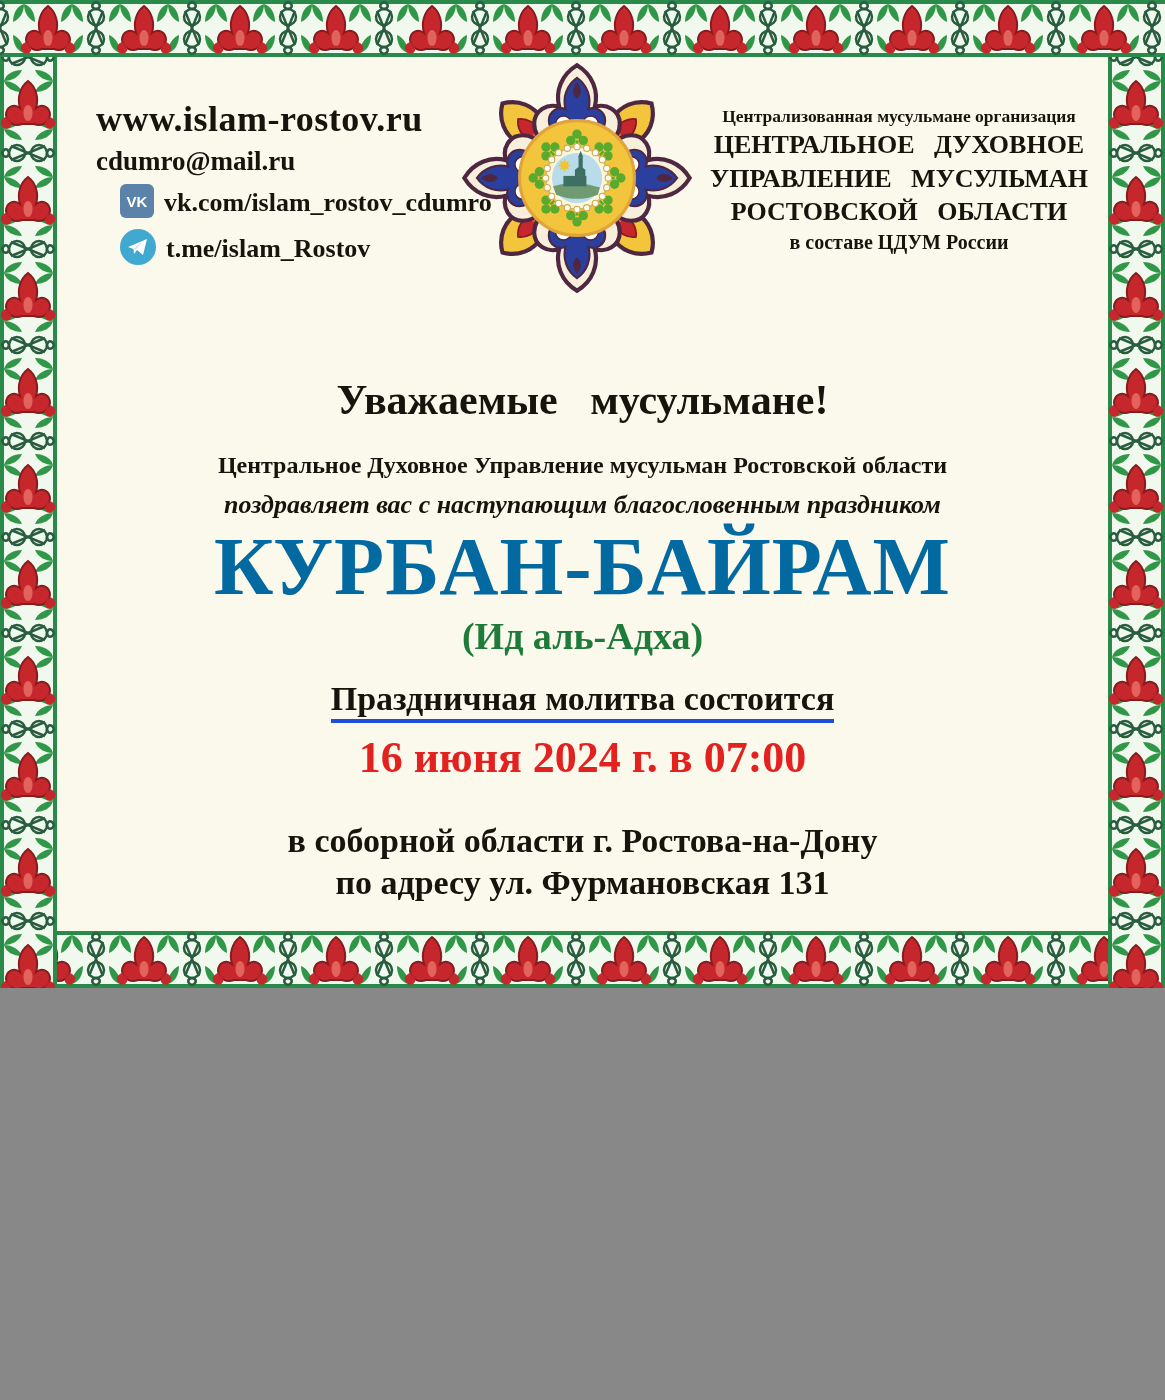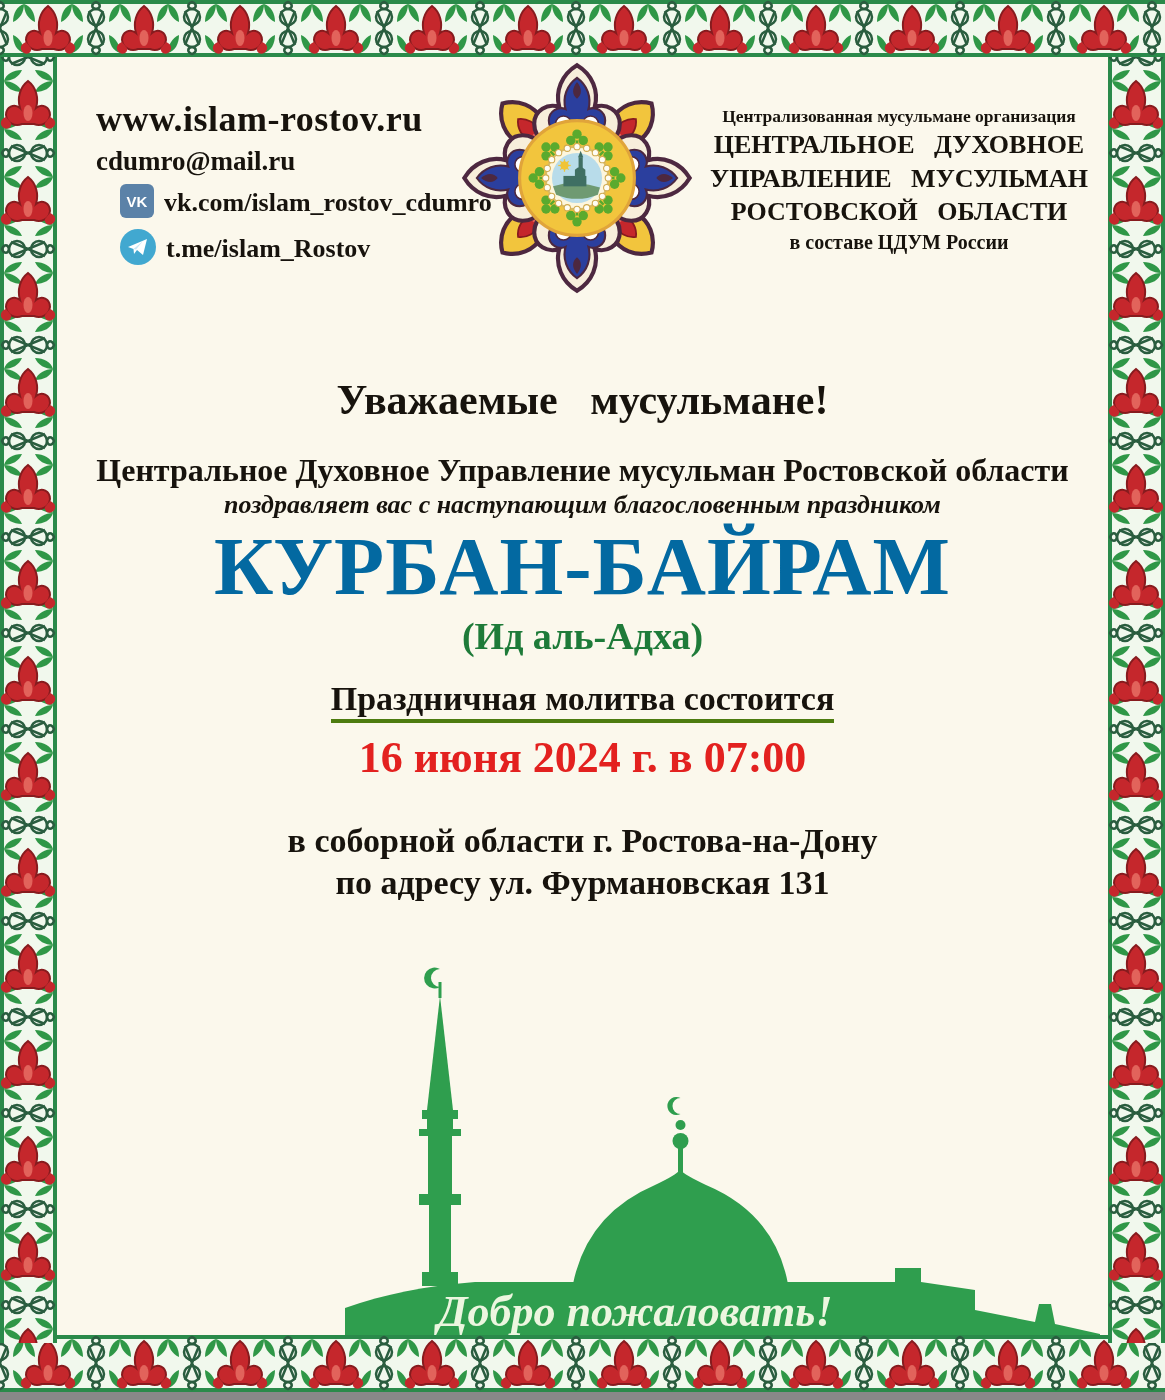--- a/index.html
+++ b/index.html
@@ -1,18 +1,18 @@
 <!DOCTYPE html>
 <html><head>
 <meta charset="utf-8">
 <style>
   html,body{margin:0;padding:0;background:#888;}
   .poster{
     position:relative;
-    width:1165px;height:1392px;
+    width:1165px;height:988px;
     background:#fbf8ec;
     overflow:hidden;
     font-family:"Liberation Serif","DejaVu Serif",serif;
     color:#17130d;
   }
   .bstrip{position:absolute;z-index:5;display:block;}
   .bstrip.top{top:0;left:0;}
   .bstrip.bottom{bottom:0;left:0;}
   .bstrip.left{top:57px;left:0;}
   .bstrip.right{top:57px;right:0;}
@@ -26,26 +26,26 @@
 
   .logo-wrap{position:absolute;left:457px;top:56px;width:240px;height:244px;z-index:2;}
 
   .hdr-right{position:absolute;left:688px;top:106px;width:422px;text-align:center;z-index:2;font-weight:bold;}
   .org1{font-size:17.5px;line-height:1.25;}
   .org-big{font-size:26px;line-height:1.3;word-spacing:13px;}
   .org5{font-size:20px;line-height:1.3;}
 
   .cline{position:absolute;left:57px;right:57px;text-align:center;z-index:2;font-weight:bold;}
   .greeting{top:376px;font-size:42px;word-spacing:22px;}
-  .line1{top:452px;font-size:32px;}
+  .line1{top:452px;font-size:24px;}
   .line2{top:490px;font-size:26px;font-style:italic;}
   .holiday{top:520px;font-size:82px;color:#0369a1;letter-spacing:1px;}
   .holiday-sub{top:614px;font-size:38px;color:#1e7b39;}
   .announce{top:680px;font-size:34px;}
-  .announce span{border-bottom:4px solid #4d7c0f;padding-bottom:2px;}
+  .announce span{border-bottom:4px solid #1d4ed8;padding-bottom:2px;}
   .datetime{top:732px;font-size:44px;color:#e3211f;}
   .addr1{top:822px;font-size:34px;}
   .addr2{top:864px;font-size:34px;}
 
   .mosque-wrap{position:absolute;left:335px;top:952px;z-index:1;}
 </style>
 </head>
 <body>
 
 <div class="poster">

